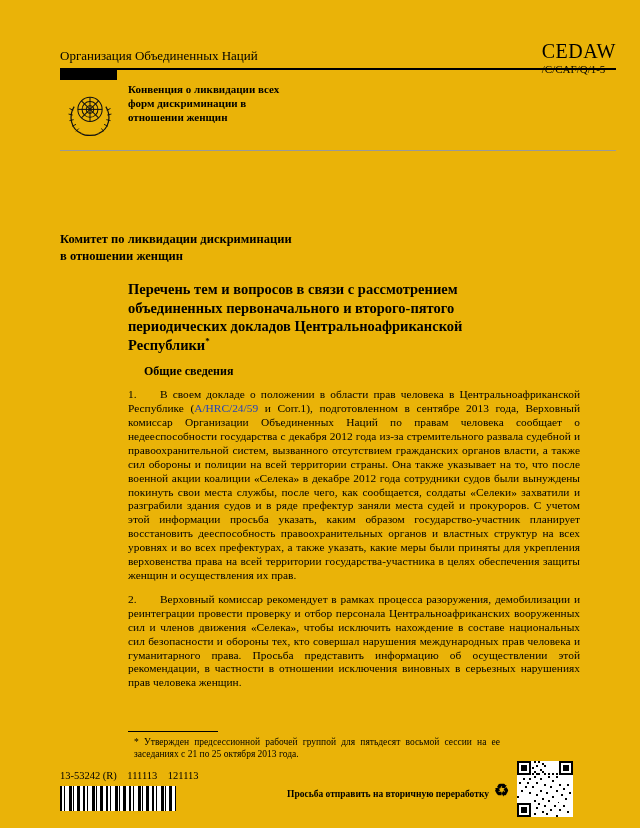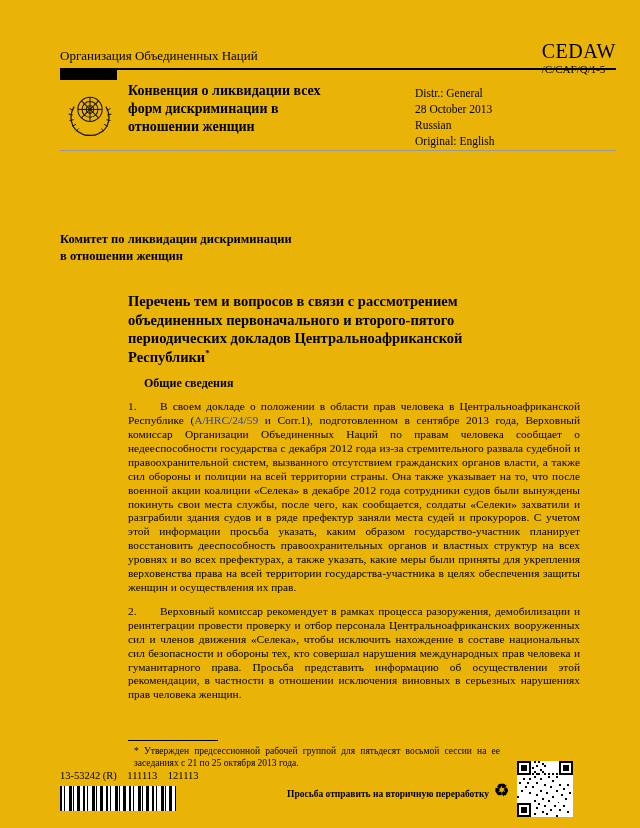--- a/index.html
+++ b/index.html
@@ -13,39 +13,39 @@
   
   .org-name{position:absolute;left:60px;top:48px;font-size:13px;}
   .doc-symbol{position:absolute;right:60px;top:40px;display:flex;align-items:baseline;flex-direction:column;}
   .doc-symbol .main{font-size:20px;letter-spacing:.5px;}
   .doc-symbol .suffix{font-size:11px;}
   .rule-top{position:absolute;left:60px;right:60px;top:68px;height:2px;background:#000;}
   .black-bar{position:absolute;left:60px;top:70px;width:57px;height:10px;background:#000;}
   
   .emblem{position:absolute;left:62px;top:86px;width:56px;height:58px;}
   .masthead-title{
-    position:absolute;left:128px;top:82px;font-size:14px;font-weight:bold;
+    position:absolute;left:128px;top:82px;font-size:11px;font-weight:bold;
     line-height:1.28;white-space:pre-line;
   }
   .distr-block{position:absolute;left:415px;top:85px;font-size:11.5px;line-height:1.4;}
   .rule-mid{position:absolute;left:60px;right:60px;top:150px;height:1px;background:#999;}
   
   .committee{
     position:absolute;left:60px;top:231px;font-size:12.5px;font-weight:bold;
     line-height:1.32;white-space:pre-line;
   }
   .content{position:absolute;left:128px;top:276px;width:452px;}
-  .doc-title{margin:16px 0 10px 0;font-size:14.5px;font-weight:bold;line-height:1.28;white-space:pre-line;}
+  .doc-title{margin:4px 0 10px 0;font-size:14.5px;font-weight:bold;line-height:1.28;white-space:pre-line;}
   .doc-title sup{font-size:9px;}
   .section-heading{margin:0 0 9px 16px;font-size:12px;font-weight:bold;}
   .body-para{margin:0 0 10px 0;font-size:11.4px;line-height:1.22;text-align:justify;}
   .para-num{display:inline-block;width:32px;}
   .doc-link{color:#2244bb;text-decoration:none;cursor:pointer;}
   
-  .footnote{position:absolute;left:128px;top:731px;width:372px;font-size:9.5px;line-height:1.3;margin-top:9px;}
+  .footnote{position:absolute;left:128px;top:731px;width:372px;font-size:9.5px;line-height:1.3;}
   .footnote-sep{width:90px;border-top:1px solid #000;margin-bottom:4px;}
   .footnote-text{padding-left:6px;text-align:justify;}
   .footnote-marker{display:inline-block;width:10px;}
   
   .doc-id{position:absolute;left:60px;top:770px;font-size:10.5px;white-space:pre;}
   .barcode{
     position:absolute;left:60px;top:786px;width:116px;height:25px;
     background:repeating-linear-gradient(90deg,
       #000 0px,#000 2px,#fff 2px,#fff 4px,
       #000 4px,#000 5px,#fff 5px,#fff 9px,
@@ -99,26 +99,20 @@
         <line x1="48.5" y1="30" x2="53" y2="29"></line>
         <line x1="47.5" y1="35" x2="52" y2="36"></line>
         <line x1="45" y1="40" x2="49" y2="42"></line>
         <line x1="42" y1="44.5" x2="45" y2="47.5"></line>
       </g>
     </svg>
   </div>
   <div class="masthead-title">Конвенция о ликвидации всех
 форм дискриминации в
 отношении женщин</div>
-  <div class="distr-block">
-    <div>Distr.: General</div>
-    <div>28 October 2013</div>
-    <div>Russian</div>
-    <div>Original: English</div>
-  </div>
   <div class="rule-mid"></div>
 
   <div class="committee">Комитет по ликвидации дискриминации
 в отношении женщин</div>
 
   <div class="content">
     <h1 class="doc-title"><span>Перечень тем и вопросов в связи с рассмотрением
 объединенных первоначального и второго-пятого
 периодических докладов Центральноафриканской
 Республики</span><sup>*</sup></h1>

